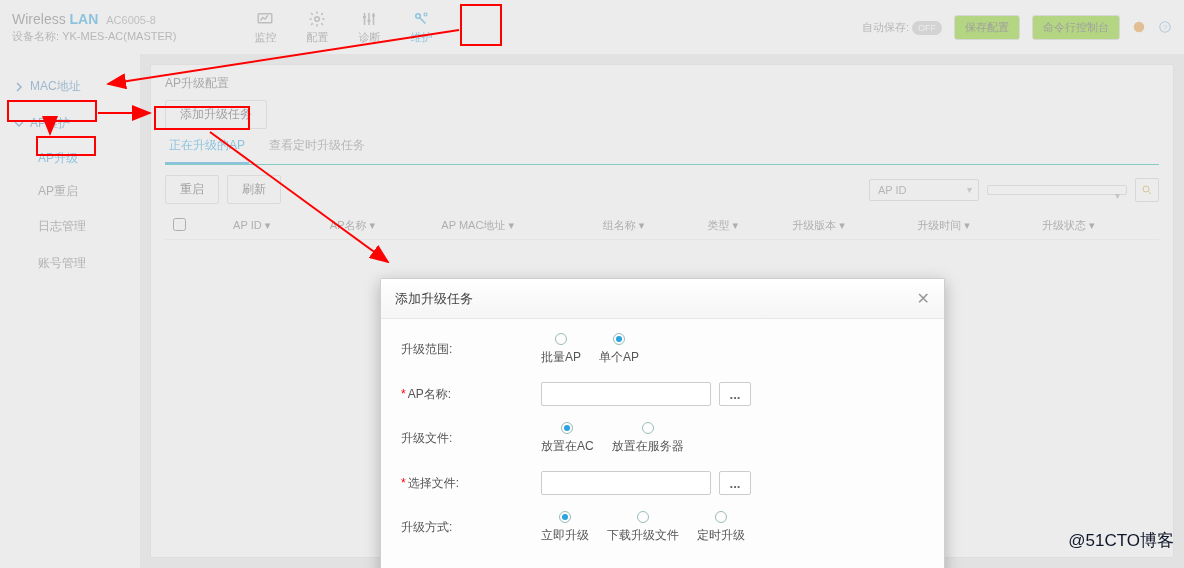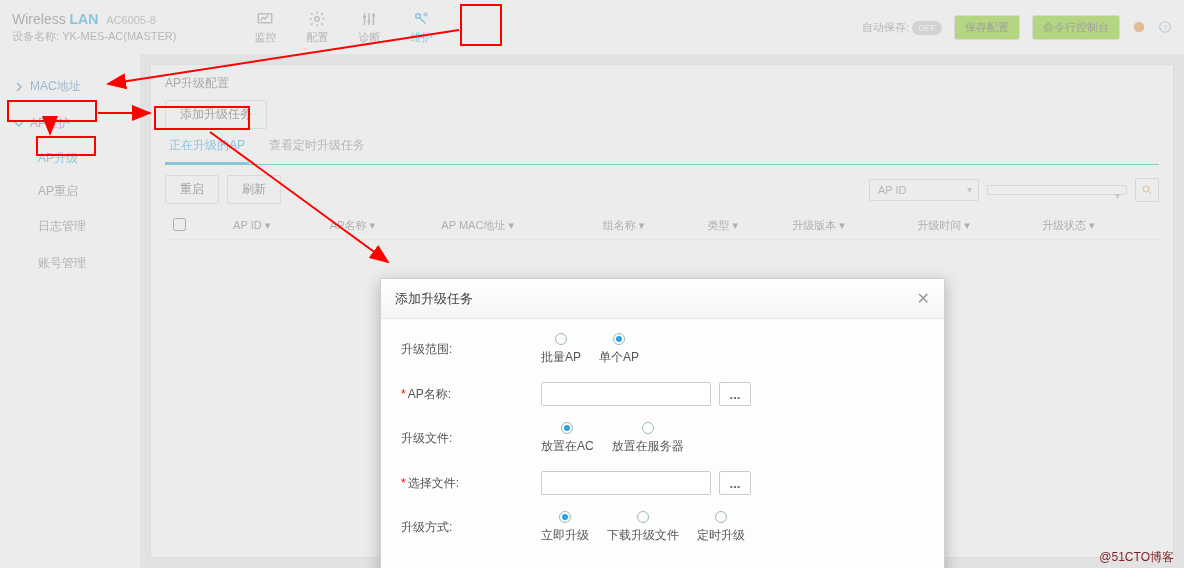--- a/index.html
+++ b/index.html
@@ -62,21 +62,21 @@
 .row label.l .req { color:#f00; margin-right:2px; }
 .opts { display:flex; gap:18px; align-items:center; }
 .opt { display:flex; align-items:center; gap:4px; cursor:pointer;flex-direction:column; }
 .radio { width:12px; height:12px; border:1px solid #9bb; border-radius:50%; display:inline-block; position:relative; }
 .radio.on::after { content:""; position:absolute; inset:2px; background:#2aa3e0; border-radius:50%; }
 input.txt { border:1px solid #ccc; height:24px; width:170px; padding:0 6px; font-size:12px; border-radius:2px; }
 .dots { border:1px solid #ccc; height:24px; width:32px; background:#fff; cursor:pointer; border-radius:2px; font-weight:bold; color:#666; margin-left:8px; }
 .modal-ft { display:flex; justify-content:center; gap:12px; padding:10px 0 16px; }
 .mbtn { border:1px solid #ccc; background:#fff; padding:5px 16px; font-size:12px; color:#444; border-radius:3px; cursor:pointer; }
 
-.watermark { position:absolute; right:10px; bottom:2px; color:#7f1d1d; font-size:12px; z-index:6; }
+.watermark { position:absolute; right:10px; bottom:16px; color:#0f172a; font-size:17px; z-index:6; }
 .chev { width:10px; height:10px; display:inline-block; }
 </style>
 </head>
 <body>
 
 <div class="hdr">
   <div class="brand">
     <div class="brand-top">
       <span>Wireless</span> <span class="lan">LAN</span> <span class="model">AC6005-8</span>
     </div>

